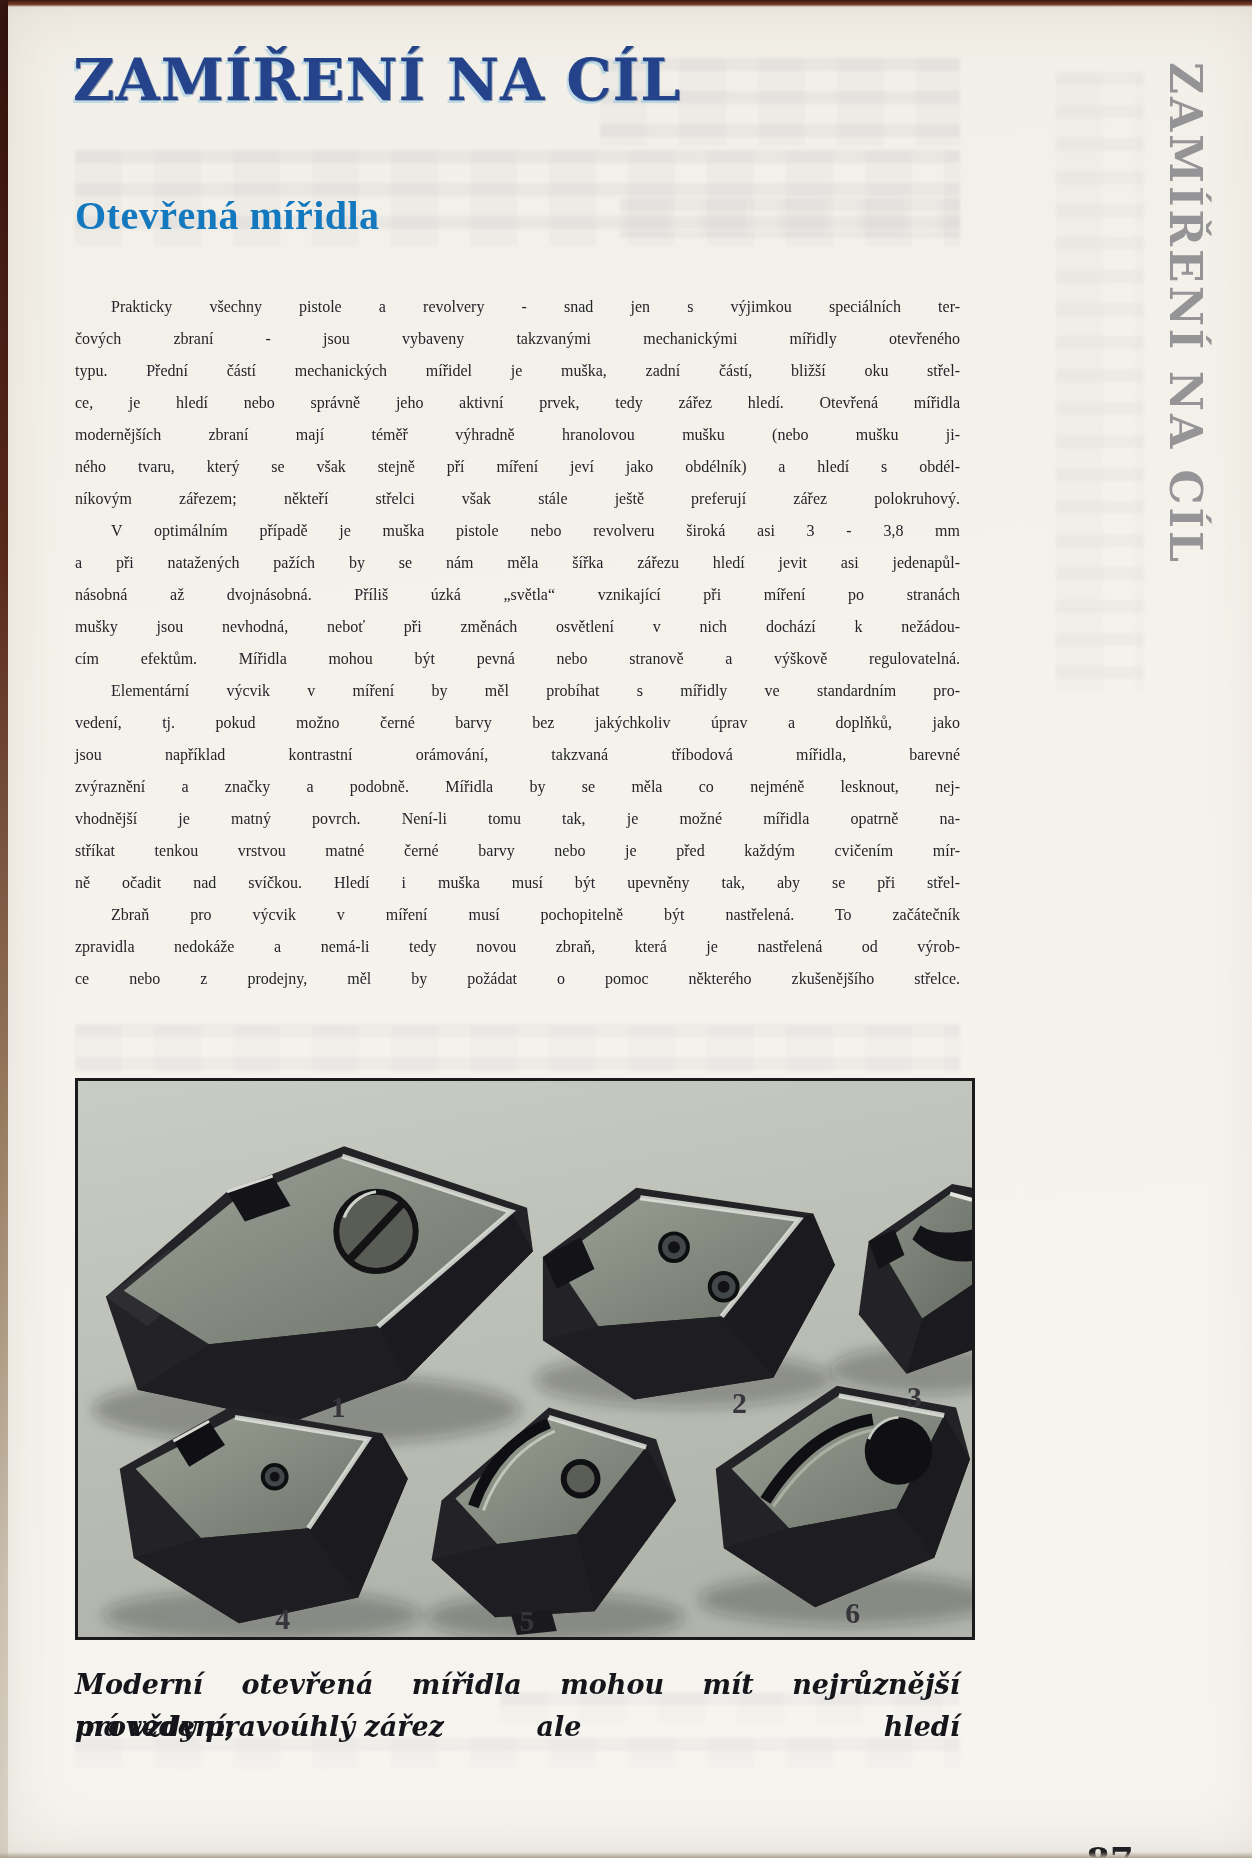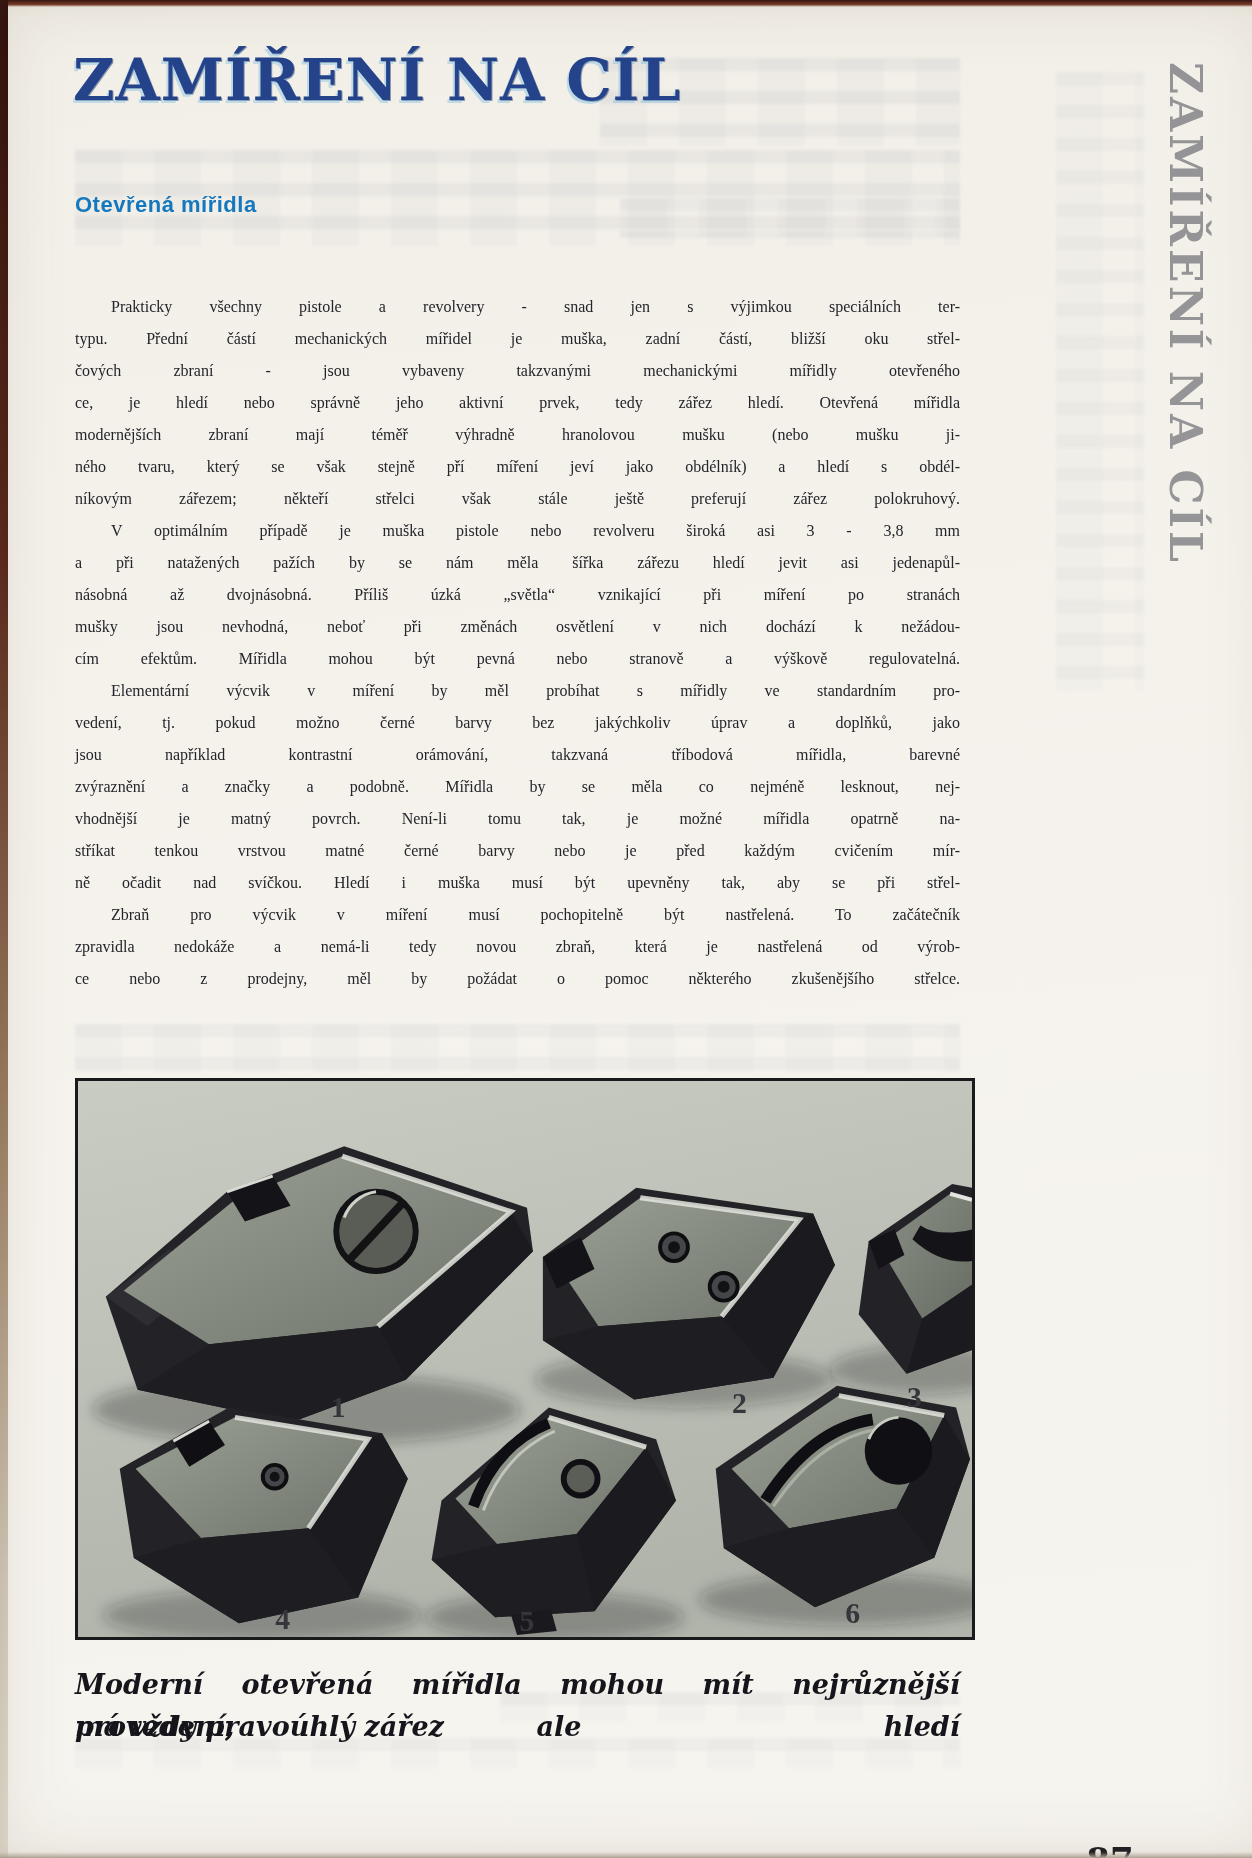--- a/index.html
+++ b/index.html
@@ -36,21 +36,21 @@
     text-shadow:-2px 3px 0 rgba(110,185,225,.38), 1px 1px 0 rgba(25,45,95,.45);
   }
   .margin-title{
     position:absolute;left:1160px;top:62px;
     writing-mode:vertical-rl;text-orientation:mixed;
     font-family:"DejaVu Serif",serif;font-weight:bold;font-size:44px;letter-spacing:3px;
     color:#8d8d90;opacity:.92;white-space:nowrap;
   }
   .section-heading{
     position:absolute;left:75px;top:192px;
-    font-family:Liberation Sans, sans-serif;font-weight:700;font-size:22px;letter-spacing:.5px;
+    font-family:Liberation Serif, serif;font-weight:700;font-size:40px;letter-spacing:.5px;
     color:#1478bf;
   }
   .body-block{position:absolute;left:75px;top:291px;width:885px;
     font-size:16px;color:#24242b;}
   .bl{height:32px;line-height:32px;text-align:justify;}
   .bl.jl{text-align-last:justify;}
   .bl.fi{text-indent:36px;}
 
   .photo{
     position:absolute;left:75px;top:1078px;width:900px;height:562px;
@@ -81,22 +81,22 @@
   <div class="ghost" style="left:75px;top:1024px;width:885px;height:48px;opacity:.4;"></div>
   <div class="ghost" style="left:500px;top:1692px;width:460px;height:30px;opacity:.38;"></div>
   <div class="ghost" style="left:75px;top:1738px;width:885px;height:30px;opacity:.35;"></div>
 
   <div class="main-title">ZAMÍŘENÍ NA CÍL</div>
   <div class="margin-title">ZAMÍŘENÍ NA CÍL</div>
   <div class="section-heading">Otevřená mířidla</div>
 
   <div class="body-block">
     <div class="bl jl fi">Prakticky všechny pistole a revolvery - snad jen s výjimkou speciálních ter-</div>
+    <div class="bl jl">čových zbraní - jsou vybaveny takzvanými mechanickými mířidly otevřeného</div>
     <div class="bl jl">typu. Přední částí mechanických mířidel je muška, zadní částí, bližší oku střel-</div>
-    <div class="bl jl">čových zbraní - jsou vybaveny takzvanými mechanickými mířidly otevřeného</div>
     <div class="bl jl">ce, je hledí nebo správně jeho aktivní prvek, tedy zářez hledí. Otevřená mířidla</div>
     <div class="bl jl">modernějších zbraní mají téměř výhradně hranolovou mušku (nebo mušku ji-</div>
     <div class="bl jl">ného tvaru, který se však stejně pří míření jeví jako obdélník) a hledí s obdél-</div>
     <div class="bl jl">níkovým zářezem; někteří střelci však stále ještě preferují zářez polokruhový.</div>
     <div class="bl jl fi">V optimálním případě je muška pistole nebo revolveru široká asi 3 - 3,8 mm</div>
     <div class="bl jl">a při natažených pažích by se nám měla šířka zářezu hledí jevit asi jedenapůl-</div>
     <div class="bl jl">násobná až dvojnásobná. Příliš úzká „světla“ vznikající při míření po stranách</div>
     <div class="bl jl">mušky jsou nevhodná, neboť při změnách osvětlení v nich dochází k nežádou-</div>
     <div class="bl jl">cím efektům. Mířidla mohou být pevná nebo stranově a výškově regulovatelná.</div>
     <div class="bl jl fi">Elementární výcvik v míření by měl probíhat s mířidly ve standardním pro-</div>

